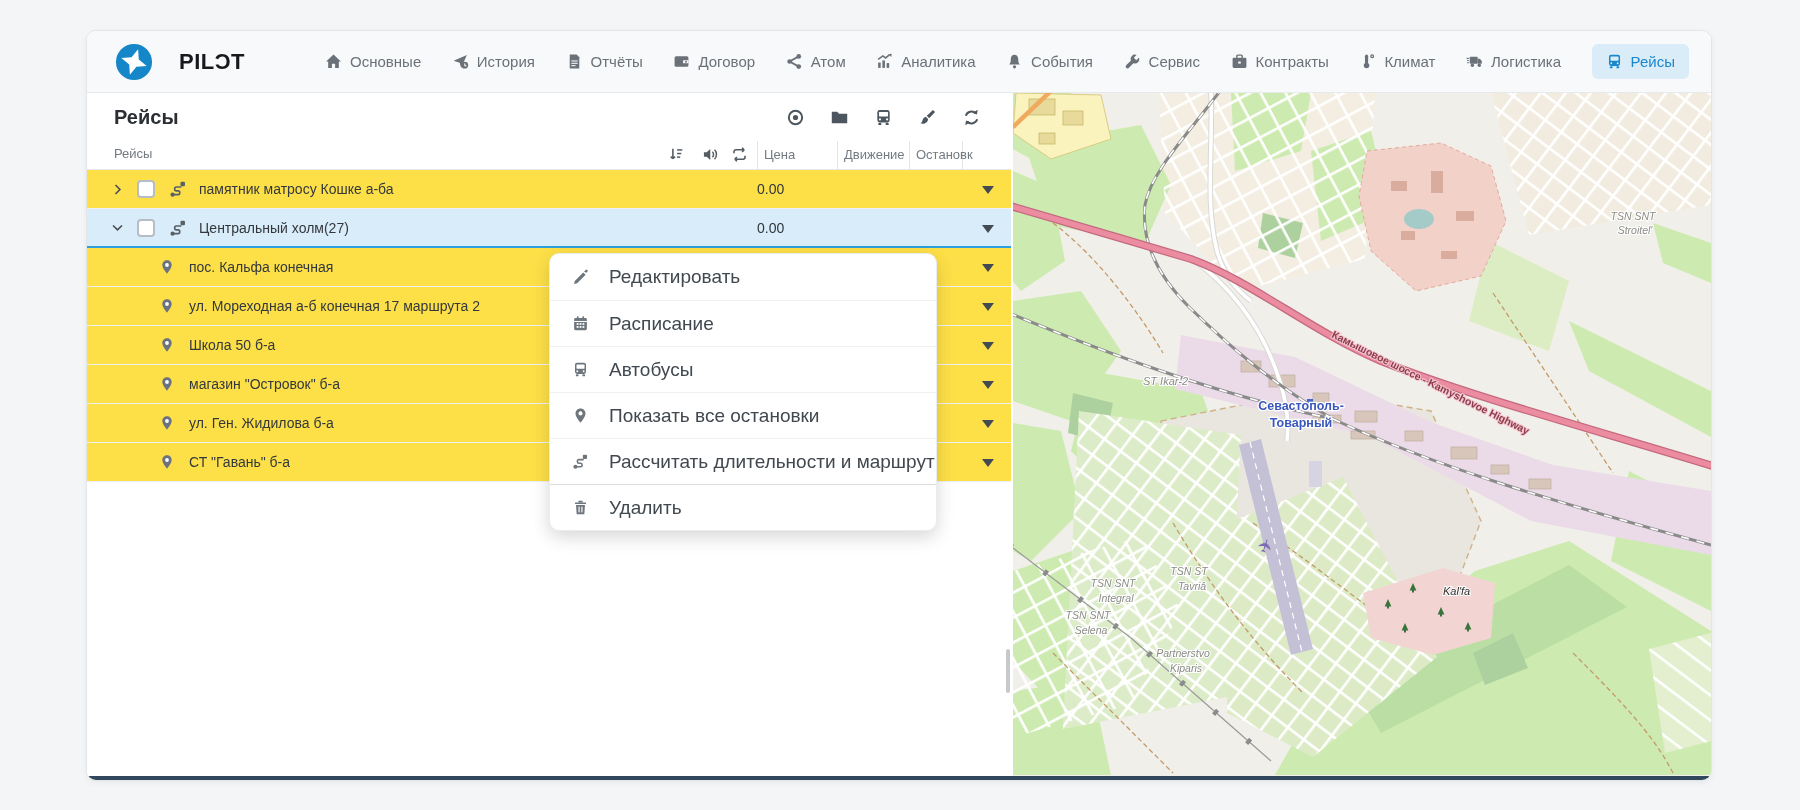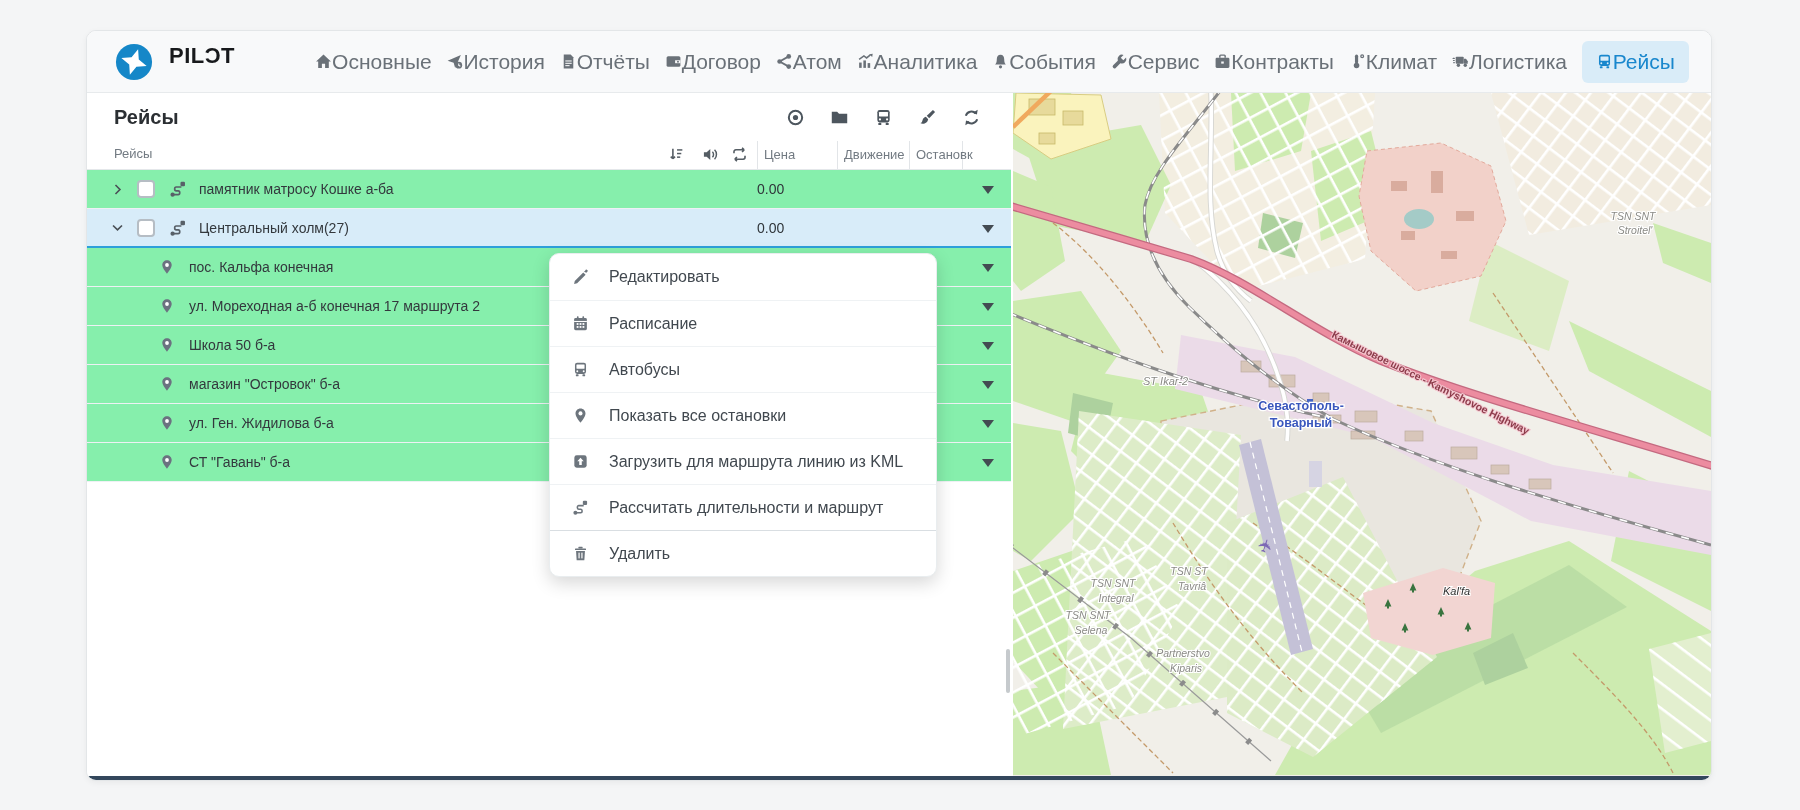--- a/index.html
+++ b/index.html
@@ -2,54 +2,54 @@
 <html><head>
 <meta charset="utf-8">
 <style>
   html,body{margin:0;padding:0;width:1800px;height:810px;background:#f4f5f6;
     font-family:"Liberation Sans",sans-serif;-webkit-font-smoothing:antialiased;overflow:hidden;}
   .app-card{position:absolute;left:86px;top:30px;width:1626px;height:751px;background:#fff;
     border:1px solid #e3e6e8;border-radius:10px;box-shadow:0 2px 6px rgba(0,0,0,.05);overflow:hidden;box-sizing:border-box;}
   
   .nav{position:absolute;left:0;top:0;right:0;height:62px;background:#f8f9fa;border-bottom:1px solid #e7eaec;
     display:flex;align-items:center;padding:0 22px 0 28px;box-sizing:border-box;}
-  .brand{display:flex;gap:16px;}
+  .brand{display:flex;align-items:center;gap:26px;}
   .brand-name{font-size:22px;font-weight:800;color:#17191c;letter-spacing:.5px;}
   .nav-items{flex:1;display:flex;justify-content:space-between;align-items:center;margin-left:80px;}
-  .nav-item{display:flex;align-items:center;color:#6a7178;font-size:21px;cursor:pointer;white-space:nowrap;}
+  .nav-item{display:flex;align-items:center;gap:8px;color:#6a7178;font-size:15px;cursor:pointer;white-space:nowrap;}
   .nav-item .ic{color:#6a7178;}
   .nav-item.active{background:#d9ecf8;color:#1987cd;padding:9px 14px;border-radius:6px;}
   .nav-item.active .ic{color:#1987cd;}
   .ic{width:17px;height:17px;display:inline-block;flex:0 0 auto;}
   
   .panel{position:absolute;left:0;top:62px;width:924px;bottom:4px;background:#fff;}
   .panel-header{position:relative;height:48px;display:flex;align-items:center;padding-left:27px;}
   .panel-title{font-size:20px;font-weight:600;color:#2b2f33;}
   .panel-tools{position:absolute;right:30px;top:0;height:48px;display:flex;align-items:center;gap:25px;color:#4d565e;}
   .panel-tools .ic{width:19px;height:19px;cursor:pointer;}
   .cols{position:relative;height:28px;border-bottom:1px solid #e4e7ea;color:#727a82;font-size:13px;}
   .cols .tree-col{position:absolute;left:27px;top:5px;}
   .hic{position:absolute;top:5px;width:17px;height:17px;color:#555d64;cursor:pointer;}
   .col-cell{position:absolute;top:0;height:28px;line-height:28px;border-left:1px solid #e2e5e8;padding-left:6px;box-sizing:border-box;}
   
-  .row{position:relative;height:39px;border-bottom:1px solid #eef1f4;display:flex;align-items:center;box-sizing:border-box;cursor:pointer;background:#86efac;}
+  .row{position:relative;height:39px;border-bottom:1px solid #eef1f4;display:flex;align-items:center;box-sizing:border-box;cursor:pointer;background:#fde047;}
   .row.selected{background:#d8ecf9;border-bottom:2px solid #2e9fda;}
   .chev{position:absolute;left:24px;width:13px;height:13px;color:#4a5056;}
   .cbx{position:absolute;left:50px;width:18px;height:18px;border:2px solid #b6bdc4;border-radius:4px;background:#fff;box-sizing:border-box;}
   .row .route-ic{position:absolute;left:82px;width:18px;height:18px;color:#586068;}
   .row .pin-ic{position:absolute;left:72px;width:16px;height:16px;color:#6b7280;}
   .row-label{position:absolute;left:112px;font-size:14px;color:#33383d;font-weight:500;white-space:nowrap;}
   .row.child .row-label{left:102px;font-weight:400;}
   .price{position:absolute;left:670px;font-size:14px;color:#2f353a;font-weight:500;}
   .caret{position:absolute;left:895px;top:16px;width:0;height:0;border-left:6px solid transparent;border-right:6px solid transparent;border-top:8px solid #434b52;}
   .scroll-thumb{position:absolute;right:1px;top:556px;width:4px;height:44px;background:#c6cacd;border-radius:2px;}
   
   .menu{position:absolute;left:462px;top:222px;width:386px;background:#fff;border:1px solid #e9edef;border-radius:10px;
     box-shadow:0 6px 18px rgba(0,0,0,.16);z-index:40;overflow:hidden;}
-  .menu-item{height:46px;display:flex;align-items:center;padding-left:22px;gap:20px;font-size:16px;color:#41484f;cursor:pointer;border-top:1px solid #eff2f4;box-sizing:border-box;}
+  .menu-item{height:46px;display:flex;align-items:center;padding-left:22px;gap:20px;font-size:19px;color:#41484f;cursor:pointer;border-top:1px solid #eff2f4;box-sizing:border-box;}
   .menu-item:first-child{border-top:none;}
   .menu-item.group{border-top:1px solid #d9dee2;}
   .menu-item .ic{color:#6d757d;}
   
   .map{position:absolute;left:926px;top:62px;width:698px;height:685px;background:#f1efe9;cursor:grab;}
   .bottom-bar{position:absolute;left:0;right:0;bottom:0;height:4px;background:#33475c;}
   text{font-family:"Liberation Sans",sans-serif;}
   .mlabel{fill:#8a8a85;font-style:italic;paint-order:stroke;stroke:#ffffff;stroke-width:2.2px;}
 </style>
 </head>
@@ -344,27 +344,20 @@
           <rect x="9.8" y="12.4" width="2.6" height="2" rx=".8"></rect>
         </svg>
       <span>Автобусы</span>
     </div>
     <div class="menu-item">
       <svg class="ic" viewBox="0 0 16 16" fill="currentColor">
           <path d="M8 1.3C5.3 1.3 3.3 3.4 3.3 6.1 3.3 9.6 8 14.7 8 14.7s4.7-5.1 4.7-8.6c0-2.7-2-4.8-4.7-4.8Z"></path>
           <circle cx="8" cy="6" r="1.9" fill="#fff"></circle>
         </svg>
       <span>Показать все остановки</span>
-    </div>
-    <div class="menu-item">
-      <svg class="ic" viewBox="0 0 16 16" fill="currentColor">
-          <rect x="2.2" y="2.2" width="11.6" height="11.6" rx="2.2"></rect>
-          <path d="M8 4.4 11 7.8H9.2v3.6H6.8V7.8H5Z" fill="#fff"></path>
-        </svg>
-      <span>Загрузить для маршрута линию из KML</span>
     </div>
     <div class="menu-item">
       <svg class="ic" viewBox="0 0 16 16" fill="currentColor">
           <circle cx="3.2" cy="13" r="1.9"></circle>
           <rect x="10.2" y="1.6" width="4" height="4" rx="1"></rect>
           <path d="M3.2 13h5c1.8 0 1.8-3.4 0-3.4H6.4c-1.8 0-1.8-3.4 0-3.4H11" fill="none" stroke="currentColor" stroke-width="1.5"></path>
         </svg>
       <span>Рассчитать длительности и маршрут</span>
     </div>
     <div class="menu-item group">

